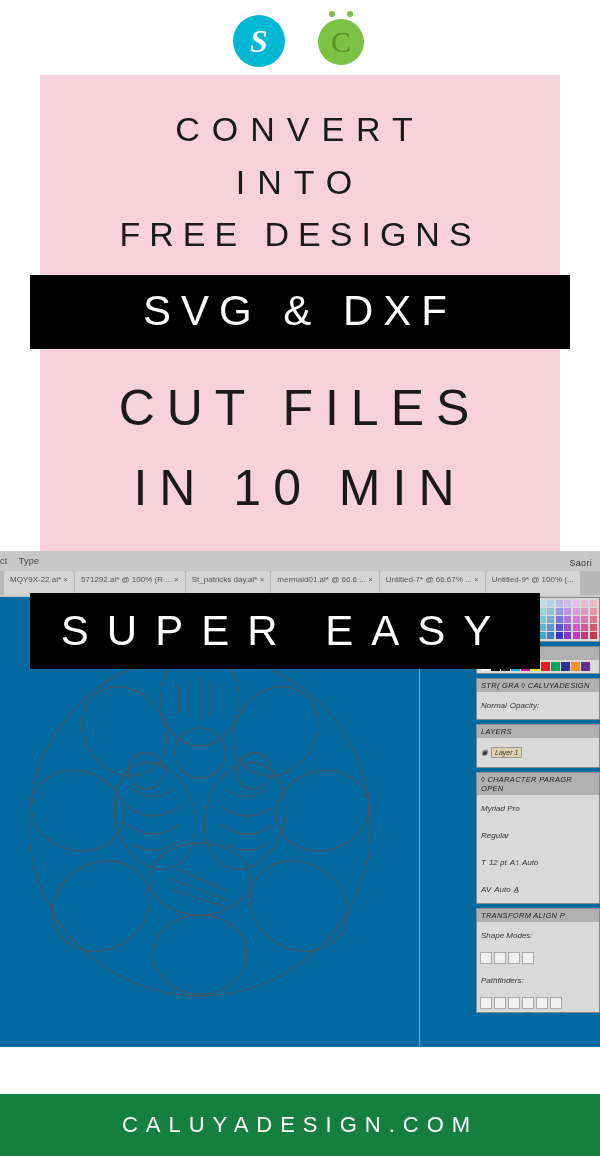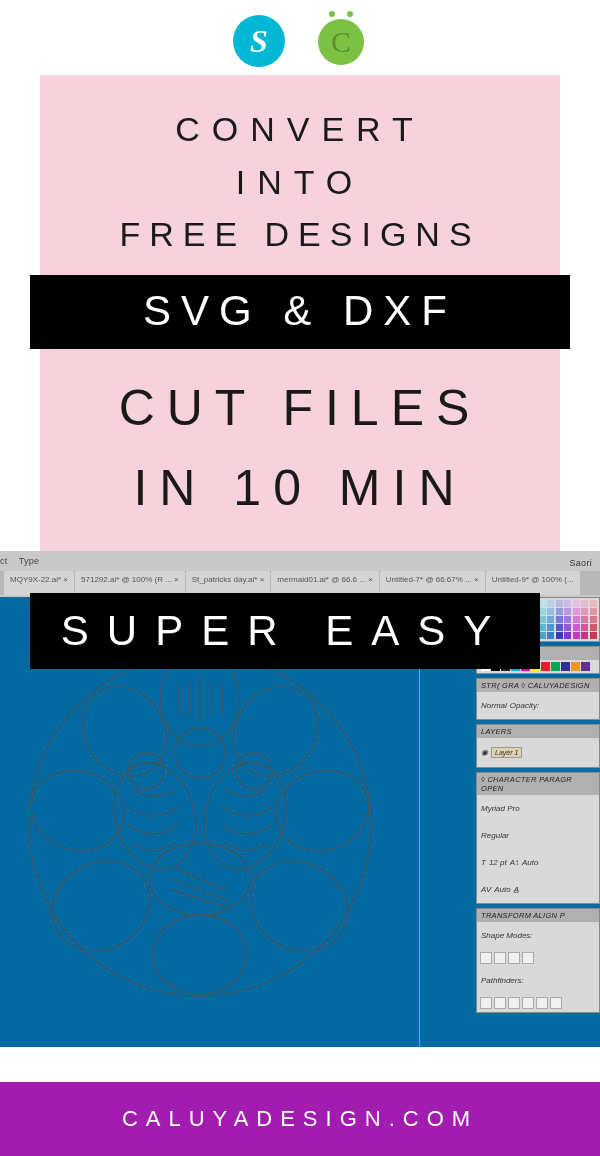--- a/index.html
+++ b/index.html
@@ -146,21 +146,21 @@
 .cmyk-row { display: flex; gap: 1px; padding: 2px 4px; flex-wrap: wrap; }
 .cmyk-sw { width: 9px; height: 9px; }
 .panel-row { padding: 9px 4px; display: flex; gap: 3px; align-items: center; }
 .layer-chip {
   background: #e0d0b0; border: 1px solid #999; padding: 1px 3px; font-size: 7px;
 }
 .pf-grid { display: flex; flex-wrap: wrap; gap: 2px; padding: 3px; }
 .pf-ic { width: 12px; height: 12px; background: #f0f0f0; border: 1px solid #aaa; }
 .footer {
   position: absolute; bottom: 0; left: 0; right: 0;
-  height: 74px; background: #a21caf;
+  height: 62px; background: #15803d;
   color: #fff; display: flex; align-items: center; justify-content: center;
   letter-spacing: 8px; font-size: 22px; font-weight: 300;
 }
 .saori {
   position: absolute; right: 8px; top: 2px; font-size: 9px; color: #333;
 }
 </style>
 </head>
 <body>
 

